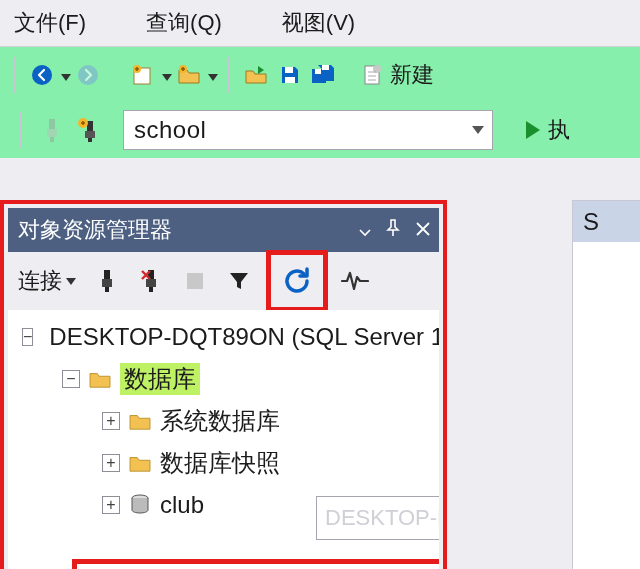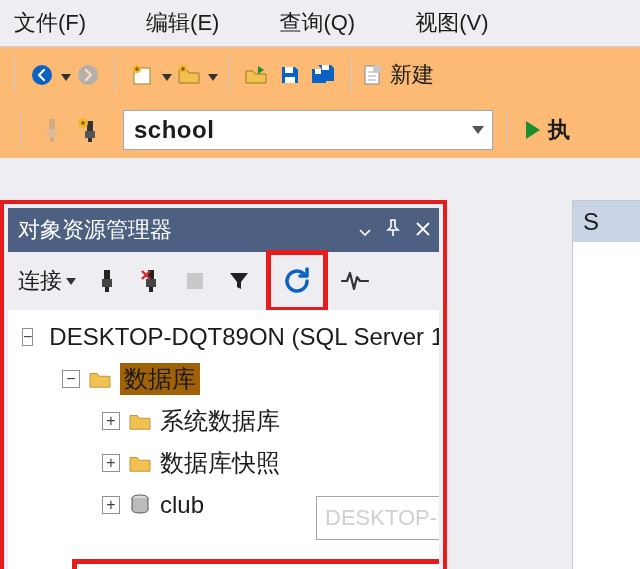--- a/index.html
+++ b/index.html
@@ -23,26 +23,26 @@
     height: 46px;
     background: #eeeef2;
     font-size: 22px;
   }
   .menubar span { cursor: default; }
 
   
   .toolbar {
     display: flex;
     align-items: center;
-    background: #fdba74;
+    background: #86efac;
     border-top: 1px solid #d0d0d8;
     height: 56px;
     padding: 0 4px;
   }
-  .toolbar + .toolbar { border-top: none; font-weight: bold; }
+  .toolbar + .toolbar { border-top: none; }
   .tb-sep {
     width: 1px; height: 36px;
     background: #c8c8d2;
     margin: 0 10px;
   }
   .tb-btn {
     display: inline-flex;
     align-items: center;
     justify-content: center;
     height: 38px; min-width: 34px;
@@ -136,21 +136,21 @@
     white-space: nowrap;
   }
   .sq {
     width: 18px; height: 18px;
     border: 1px solid #8e8e98;
     background: #fff;
     display: inline-flex; align-items: center; justify-content: center;
     font-size: 16px; line-height: 1; color: #444;
   }
   .folder { width: 24px; height: 20px; }
-  .sel { background: #a16207; }
+  .sel { background: #bef264; }
 
   
   .ghost {
     position: absolute;
     left: 308px; top: 186px;
     width: 260px; height: 44px;
     border: 1px solid #a6a6b0;
     background: rgba(255,255,255,0.55);
     color: #cfcfd6;
     font-size: 22px;
@@ -191,21 +191,20 @@
   }
 
   
   .caret-down { width:0; height:0; border-left:5px solid transparent; border-right:5px solid transparent; border-top:7px solid #333; display:inline-block; }
 </style>
 </head>
 <body>
 
 <div class="menubar">
   <span>文件(F)</span>
-  <span>编辑(E)</span>
   <span>查询(Q)</span>
   <span>视图(V)</span>
 </div>
 
 <div class="toolbar">
   <span class="tb-sep"></span>
   <span class="tb-btn">
     <svg width="24" height="24" viewBox="0 0 24 24">
         <circle cx="12" cy="12" r="10" fill="#0a62c4"></circle>
         <path d="M14 7l-5 5 5 5" stroke="#fff" stroke-width="2.2" fill="none" stroke-linecap="round" stroke-linejoin="round"></path>

